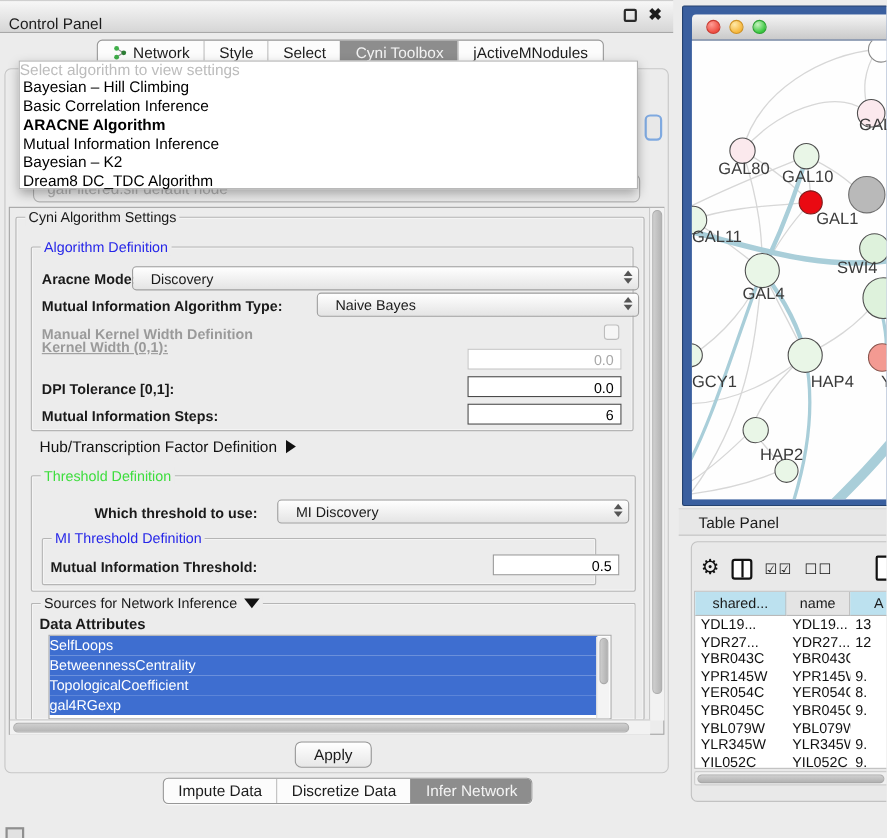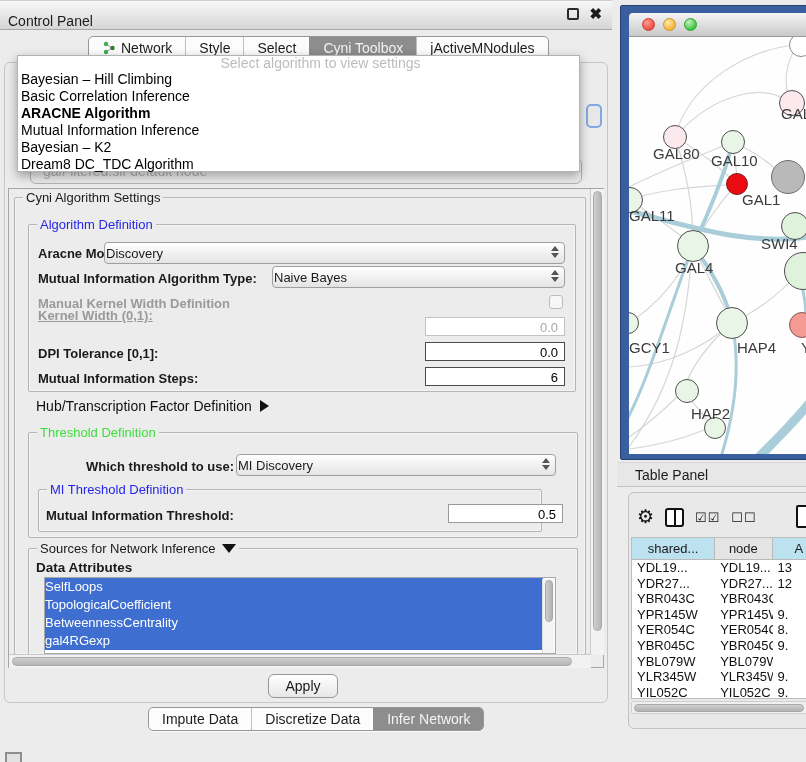--- a/index.html
+++ b/index.html
@@ -29,21 +29,21 @@
   
   .ghost-combo { position:absolute; left:30px; top:158px; width:552px; height:26px;
     border:1px solid #b3b3b3; border-radius:6px; background:linear-gradient(#ffffff,#e9e9e9);
     color:#b5b5b5; font-size:14px; line-height:24px; padding-left:12px; overflow:hidden; }
   .focus-frag { position:absolute; left:586px; top:104px; width:16px; height:24px;
     border:2px solid #7fa9e0; border-radius:5px; background:#e8e8e8; }
 
   
   .popup { position:absolute; left:17px; top:55px; width:563px; height:117px; background:#ffffff;
     border:1px solid #b2b2b2; box-shadow:0 4px 10px rgba(0,0,0,.35); z-index:30; }
-  .popup .ph { text-align:center; color:#bcbcbc; font-size:14px; height:15px; line-height:15px;margin-left:44px; }
+  .popup .ph { text-align:left; color:#bcbcbc; font-size:14px; height:15px; line-height:15px; }
   .popup .item { font-size:14px; color:#000; line-height:17px; padding-left:3px; white-space:nowrap; }
   .popup .item.sel { font-weight:bold; }
 
   
   .scrollarea { position:absolute; left:8px; top:188px; width:596px; height:480px;
     border:1px solid #a6a6a6; background:#ececec; }
   .vscroll { position:absolute; right:0; top:0; width:14px; height:466px; background:#f2f2f2;
     border-left:1px solid #c9c9c9; }
   .vscroll .thumb { position:absolute; left:2px; top:2px; width:9px; height:440px; border-radius:5px;
     background:linear-gradient(90deg,#cfcfcf,#b5b5b5); border:1px solid #ababab; }
@@ -57,21 +57,21 @@
   .fieldset > .legend { position:absolute; top:-8px; left:8px; background:#ececec; padding:0 3px;
     font-size:13px; color:#1a1a1a; white-space:nowrap; }
   .legend.blue { color:#2626e8; }
   .legend.green { color:#3ddd3d; }
 
   .lbl { position:absolute; font-size:13px; color:#1a1a1a; font-weight:bold; white-space:nowrap; }
   .lbl.dis { color:#9a9a9a; }
 
   .combo { position:absolute; height:22px; border:1px solid #9f9f9f; border-radius:4px;
     background:linear-gradient(#ffffff,#e4e4e4); font-size:13px; color:#1a1a1a;
-    display:flex; align-items:center; padding-left:1px; }
+    display:flex; align-items:center; padding-left:16px;margin-left:16px; }
   .combo .spin { position:absolute; right:5px; top:3px; display:flex; flex-direction:column; gap:2px; }
   .combo .up { width:0; height:0; border-left:4px solid transparent; border-right:4px solid transparent;
     border-bottom:5px solid #555; }
   .combo .dn { width:0; height:0; border-left:4px solid transparent; border-right:4px solid transparent;
     border-top:5px solid #555; }
 
   .tinput { position:absolute; height:19px; background:#fff; font-size:13px; text-align:right;
     padding-right:6px; line-height:19px; }
   .tinput.dis { border:1px solid #c3c3c3; color:#a8a8a8; }
   .tinput.en { border:1px solid #4a4a4a; color:#000; }
@@ -262,22 +262,22 @@
 
   <div class="fieldset" style="left:28px; top:548px; width:550px; height:107px; border-bottom:none;">
     <span class="legend" style="display:flex; align-items:center; gap:6px;">
       <span>Sources for Network Inference</span>
       <span class="tri-down"></span>
     </span>
   </div>
   <span class="lbl" style="left:36px; top:560px; font-size:13.5px;">Data Attributes</span>
   <div class="listbox">
     <div class="li">SelfLoops</div>
+    <div class="li">BetweennessCentrality</div>
     <div class="li">TopologicalCoefficient</div>
-    <div class="li">BetweennessCentrality</div>
     <div class="li">gal4RGexp</div>
     <div class="list-vscroll">
         <div class="thumb"></div>
       </div>
   </div>
 
   <div class="vscroll" style="left:590px; top:189px;">
       <div class="thumb"></div>
     </div>
   <div class="hscroll" style="left:9px; top:654px;">
@@ -380,21 +380,21 @@
       <span class="gear">⚙</span>
       <span class="col-icon"></span>
       <span class="cb-pair">☑☑</span>
       <span class="cb-pair">☐☐</span>
       <span class="doc-icon"></span>
     </div>
 
     <div class="tbl">
       <div class="hrow">
         <div class="hcell hc-blue c1">shared...</div>
-        <div class="hcell hc-gray c2">node</div>
+        <div class="hcell hc-gray c2">name</div>
         <div class="hcell hc-blue c3">A</div>
       </div>
       <div class="row">
         <div class="cell c1">YDL19...</div>
         <div class="cell c2">YDL19...</div>
         <div class="cell c3">13</div>
       </div>
       <div class="row">
         <div class="cell c1">YDR27...</div>
         <div class="cell c2">YDR27...</div>

